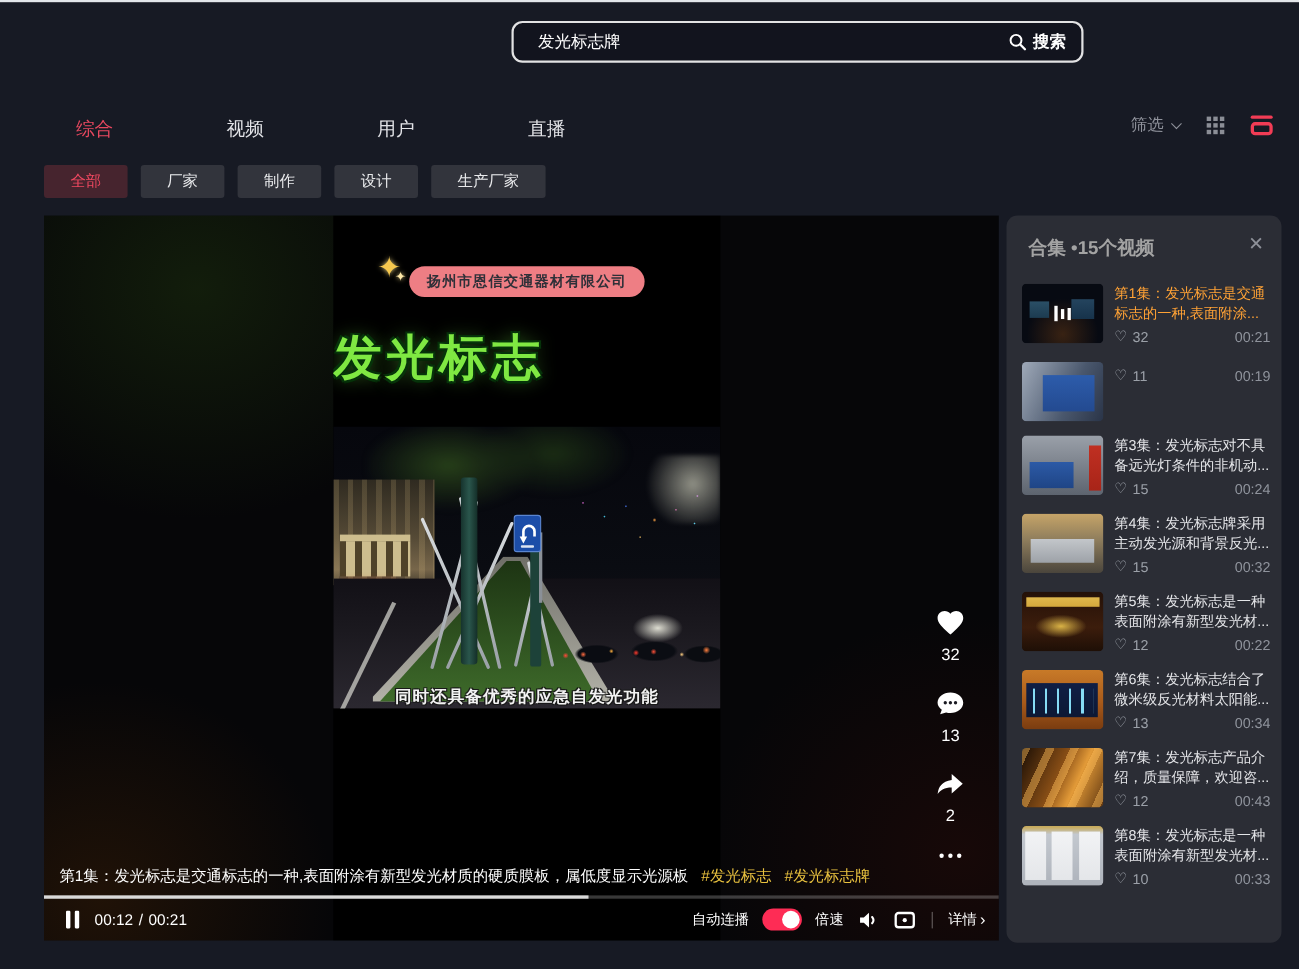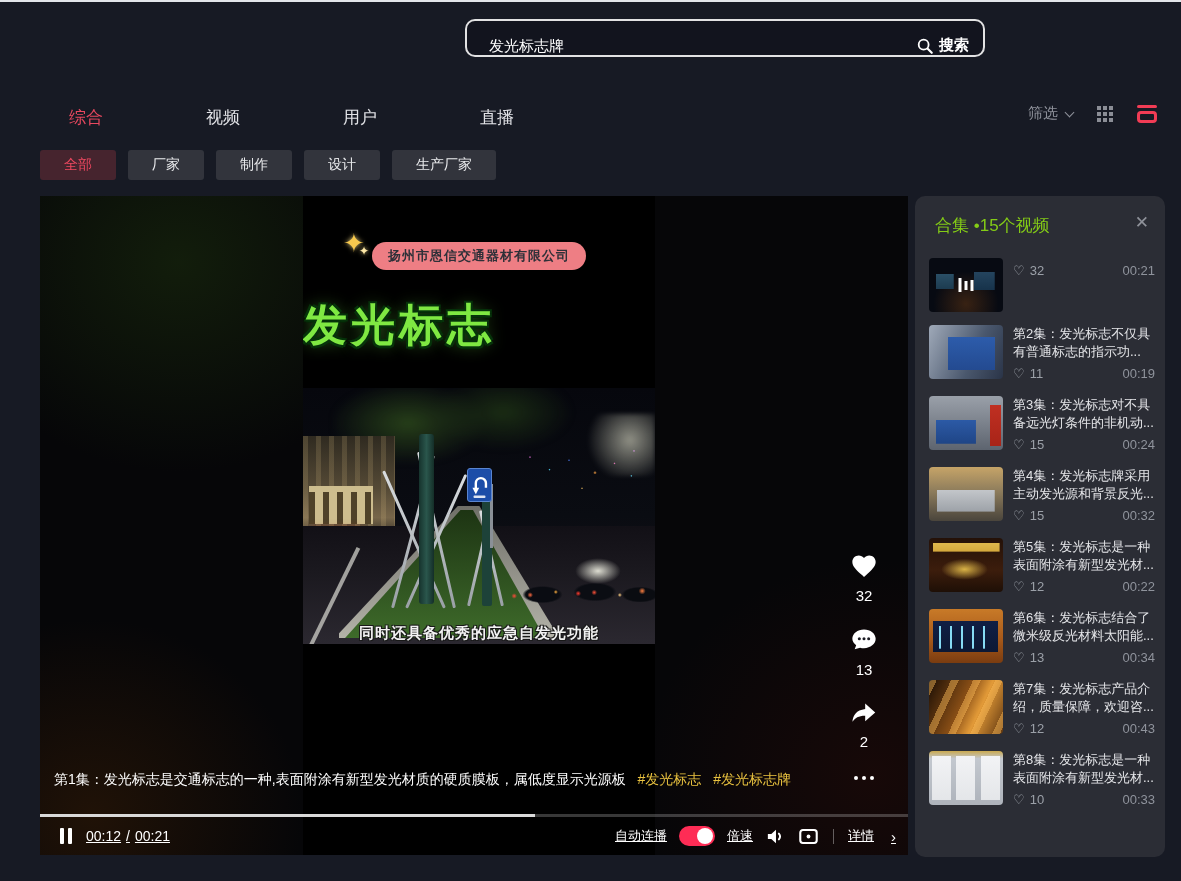--- a/index.html
+++ b/index.html
@@ -8,21 +8,21 @@
     font-family:"Liberation Sans","DejaVu Sans",sans-serif;
     background:#171a24; color:#e8e9ec; overflow:hidden;
   }
   .page { position:relative; width:1181px; height:881px; background:#171a24; }
   .top-edge { position:absolute; top:0; left:0; right:0; height:2px; background:#e3e6ea; }
 
   
   .search-bar {
     position:absolute; left:465px; top:19px; width:520px; height:38px;
     border:2px solid rgba(255,255,255,.88); border-radius:10px;
-    background:#12141e; display:flex; align-items:flex-end; padding:0 14px 0 22px;
+    background:#12141e; display:flex; align-items:center; padding:0 14px 0 22px;
   }
   .search-input {
     flex:1; background:transparent; border:none; outline:none;
     color:#fff; font-size:15px; font-family:inherit;
   }
   .search-btn { display:flex; align-items:center; gap:5px; color:#fff;
     font-size:15px; font-weight:700; cursor:pointer; }
 
   
   .tabs { position:absolute; left:40px; top:106px; display:flex; gap:74px; }
@@ -130,54 +130,54 @@
       radial-gradient(circle 5px at 92% 50%, #ff8040, transparent 70%); }
   .sc-headlight { right:34px; bottom:60px; width:46px; height:26px;
     background:radial-gradient(ellipse at center, rgba(255,255,240,.85), rgba(255,255,240,0) 70%); }
 
   .v-caption { position:absolute; top:428px; width:100%; text-align:center;
     font-size:15px; font-weight:700; color:#f2f2f2; letter-spacing:1px;
     text-shadow:-1px -1px 0 rgba(25,25,25,.95), 1px -1px 0 rgba(25,25,25,.95),
       -1px 1px 0 rgba(25,25,25,.95), 1px 1px 0 rgba(25,25,25,.95); }
 
   
-  .p-desc { position:absolute; left:14px; bottom:66px; font-size:14px; color:#fff; white-space:nowrap; }
+  .p-desc { position:absolute; left:14px; bottom:49px; font-size:14px; color:#fff; white-space:nowrap; }
   .p-desc .hashtag { color:#e9c23f; margin-left:8px; cursor:pointer; }
   .p-progress { position:absolute; left:0; right:0; bottom:38px; height:3px;
     background:rgba(255,255,255,.22); cursor:pointer; }
   .p-progress-fill { height:100%; background:#d9d9d9; }
   .p-controls { position:absolute; left:0; right:0; bottom:0; height:38px;
-    display:flex; align-items:center; padding:0 12px 0 20px; color:#fff;text-decoration:underline; }
+    display:flex; align-items:center; padding:0 12px 0 20px; color:#fff; }
   .pp-btn { display:flex; gap:4px; cursor:pointer; margin-right:14px; }
   .pp-bar { width:4px; height:16px; background:#fff; border-radius:1px; }
   .p-time { font-size:14px; color:#fff; display:flex; gap:5px; }
   .p-spacer { flex:1; }
   .p-right { display:flex; align-items:center; gap:12px; }
   .ctl-label { font-size:13px; color:#fff; }
   .toggle { width:36px; height:20px; border-radius:10px; background:#5a5a66; position:relative; cursor:pointer; }
   .toggle.on { background:#fe2c55; }
   .toggle .knob { position:absolute; top:2px; left:2px; width:16px; height:16px; border-radius:50%; background:#fff; }
   .toggle.on .knob { left:auto; right:2px; }
   .ctl-icon { display:flex; align-items:center; cursor:pointer; }
   .ctl-divider { width:1px; height:15px; background:rgba(255,255,255,.35); margin:0 2px; }
-  .details-btn { font-size:13px; color:#fff; cursor:pointer; display:flex; align-items:center; gap:17px; }
+  .details-btn { font-size:13px; color:#fff; cursor:pointer; display:flex; align-items:center; gap:3px; }
   .details-btn .arr { font-size:15px; }
 
   .p-actions { position:absolute; right:22px; top:356px; width:44px;
     display:flex; flex-direction:column; align-items:center; color:#fff; }
   .act-icon { cursor:pointer; display:flex; }
   .act-count { font-size:15px; margin-top:7px; margin-bottom:22px; }
   .more-dots { display:flex; gap:4px; margin-top:4px; cursor:pointer; }
   .more-dots i { width:4px; height:4px; background:#fff; border-radius:50%; }
 
   
   .panel { position:absolute; left:915px; top:196px; width:250px; height:661px;
     background:#2b2d35; border-radius:10px; overflow:hidden; }
   .panel-header { position:relative; height:54px; padding:18px 20px 0; }
-  .panel-title { font-size:17px; font-weight:400; color:#84cc16; }
+  .panel-title { font-size:17px; font-weight:700; color:#a3a3a3; }
   .panel-close { position:absolute; right:16px; top:16px; color:#8e9199; font-size:17px;
     background:none; border:none; cursor:pointer; font-family:inherit; }
   .panel-list { position:absolute; left:14px; right:10px; top:54px; bottom:0; padding-top:8px; overflow:hidden; }
   .col-item { display:flex; margin-bottom:13px; cursor:pointer; }
   .thumb { width:74px; height:54px; border-radius:4px; flex:none; margin-right:10px;
     position:relative; overflow:hidden; background-color:#14161c; background-repeat:no-repeat; }
   .col-item-body { flex:1; min-width:0; }
   .col-item-title { font-size:13px; line-height:18px; height:36px; color:#e4e5e8; overflow:hidden;
     display:-webkit-box; -webkit-line-clamp:2; -webkit-box-orient:vertical; }
   .col-item.active .col-item-title { color:#ffa235; }
@@ -399,32 +399,32 @@
   <aside class="panel">
     <div class="panel-header">
       <span class="panel-title">合集 •15个视频</span>
       <button class="panel-close">✕</button>
     </div>
     <div class="panel-list">
 
         <div class="col-item active">
           <div class="thumb thumb-1"></div>
           <div class="col-item-body">
+            <div class="col-item-title">第1集：发光标志是交通标志的一种,表面附涂...</div>
             <div class="col-item-meta">
               <span class="meta-heart">♡</span>
               <span class="meta-likes">32</span>
               <span class="meta-duration">00:21</span>
             </div>
           </div>
         </div>
 
         <div class="col-item">
           <div class="thumb thumb-2"></div>
           <div class="col-item-body">
-            <div class="col-item-title">第2集：发光标志不仅具有普通标志的指示功...</div>
             <div class="col-item-meta">
               <span class="meta-heart">♡</span>
               <span class="meta-likes">11</span>
               <span class="meta-duration">00:19</span>
             </div>
           </div>
         </div>
 
         <div class="col-item">
           <div class="thumb thumb-3"></div>

